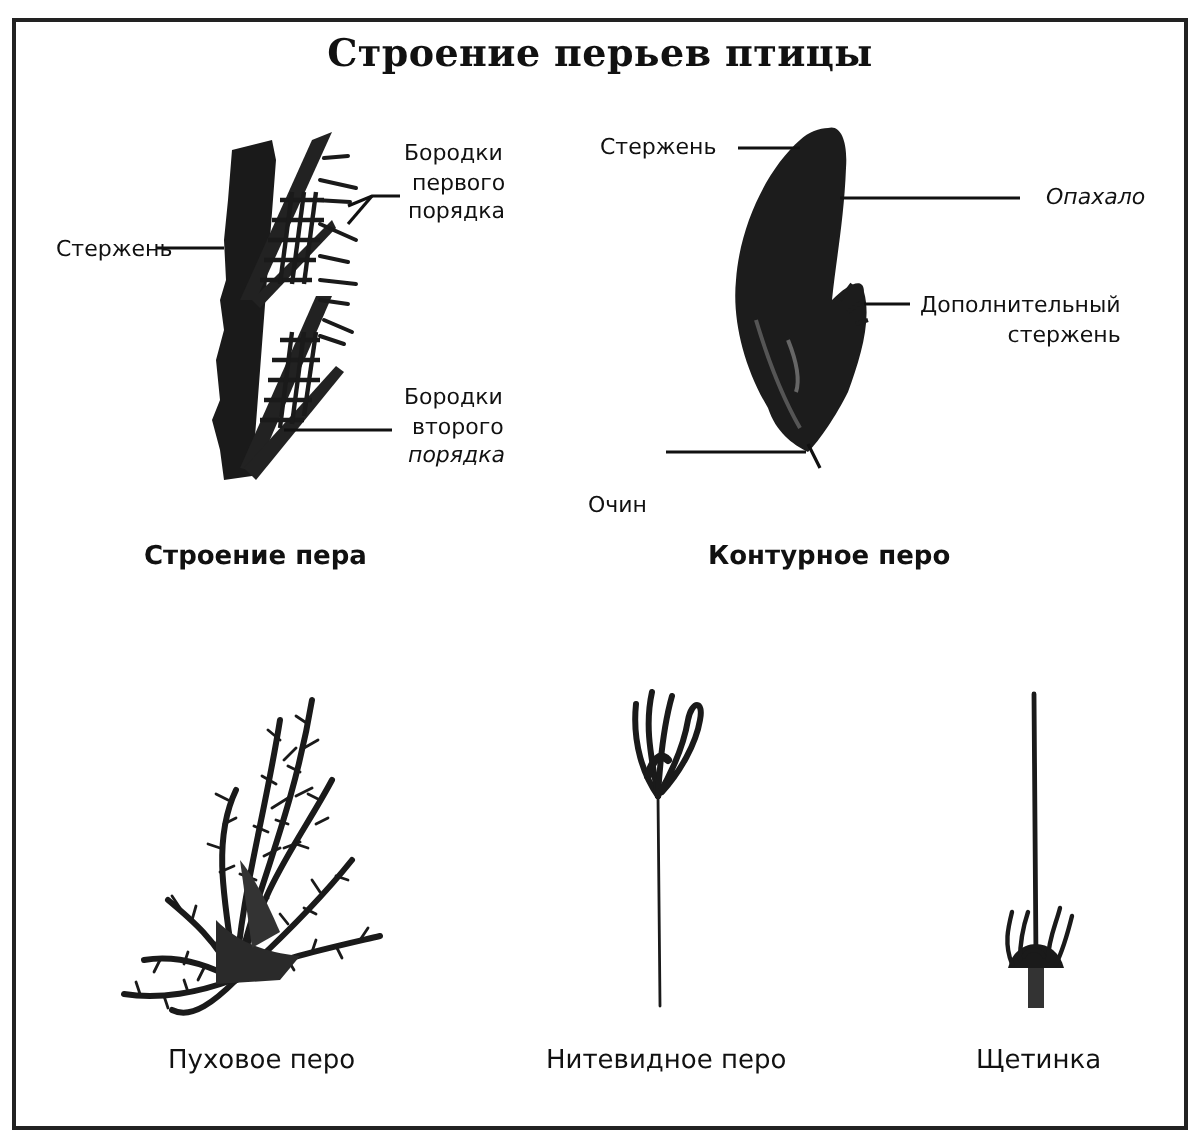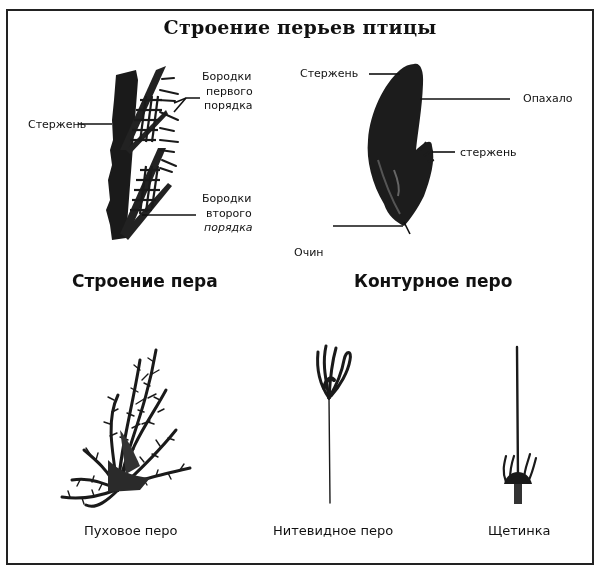--- a/index.html
+++ b/index.html
@@ -1,21 +1,21 @@
 <!DOCTYPE html>
 <html><head>
 <meta charset="utf-8">
 <style>
   html, body { margin: 0; padding: 0; background: #ffffff; }
   body { width: 600px; height: 571px; position: relative; overflow: hidden; font-family: "DejaVu Sans", "Liberation Sans", sans-serif; color: #111; }
   .frame { position: absolute; left: 6px; top: 9px; width: 588px; height: 556px; border: 2px solid #222; box-sizing: border-box; }
   .title { position: absolute; left: 0; width: 600px; top: 16px; text-align: center; font-family: "DejaVu Serif", "Liberation Serif", serif; font-weight: bold; font-size: 19px; letter-spacing: 0.2px; }
   .lbl { position: absolute; font-size: 11px; line-height: 15px; white-space: nowrap; }
   .it { font-style: italic; }
-  .cap { position: absolute; font-size: 17px; font-weight: bold; white-space: nowrap; }
+  .cap { position: absolute; font-size: 13px; font-weight: bold; white-space: nowrap; }
   .cap2 { position: absolute; font-size: 13px; white-space: nowrap; text-align: right; }
   svg.art { position: absolute; left: 0; top: 0; }
 </style>
 </head>
 <body>
 
 <div class="frame"></div>
 
 <div class="title">Строение перьев птицы</div>
 
@@ -141,22 +141,23 @@
   <div style="padding-left:4px;">первого</div>
   <div style="padding-left:2px;">порядка</div>
 </div>
 <div class="lbl" style="left:202px; top:192px; line-height:14.5px;">
   <div>Бородки</div>
   <div style="padding-left:4px;">второго</div>
   <div class="it" style="padding-left:2px;">порядка</div>
 </div>
 
 <div class="lbl" style="left:300px; top:66px;">Стержень</div>
-<div class="lbl" style="left:523px; top:91px;">Опахало</div>
+<div class="lbl" style="left:523px; top:91px;font-style:italic;">Опахало</div>
 <div class="lbl" style="left:460px; top:145px; line-height:15px; text-align:right;">
+  <div>Дополнительный</div>
   <div>стержень</div>
 </div>
 <div class="lbl" style="left:294px; top:218px;margin-top:27px;">Очин</div>
 
 <div class="cap" style="left:72px; top:271px;">Строение пера</div>
 <div class="cap" style="left:354px; top:271px;">Контурное перо</div>
 
 <div class="cap2" style="left:84px; top:523px;">Пуховое перо</div>
 <div class="cap2" style="left:273px; top:523px;">Нитевидное перо</div>
 <div class="cap2" style="left:488px; top:523px;">Щетинка</div>

